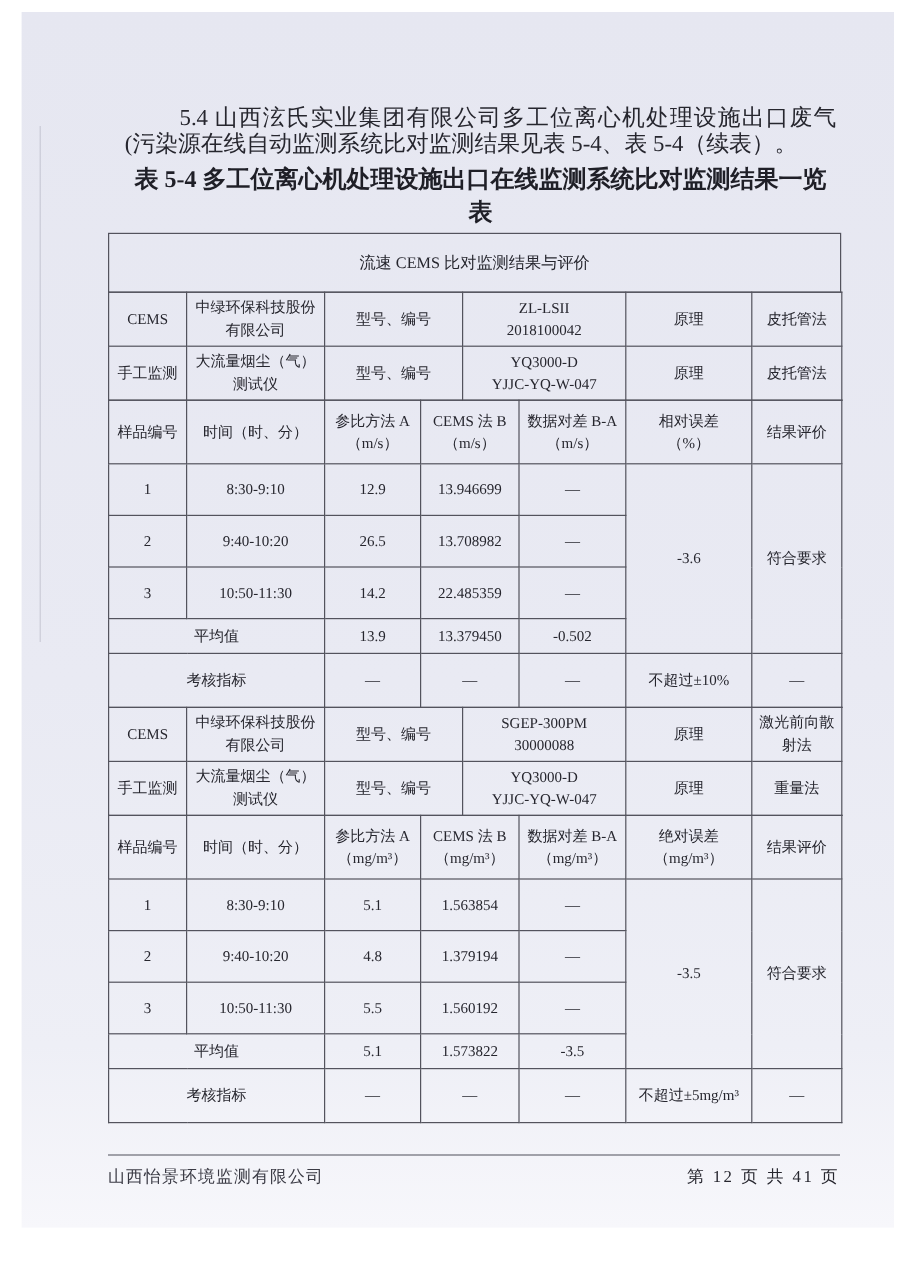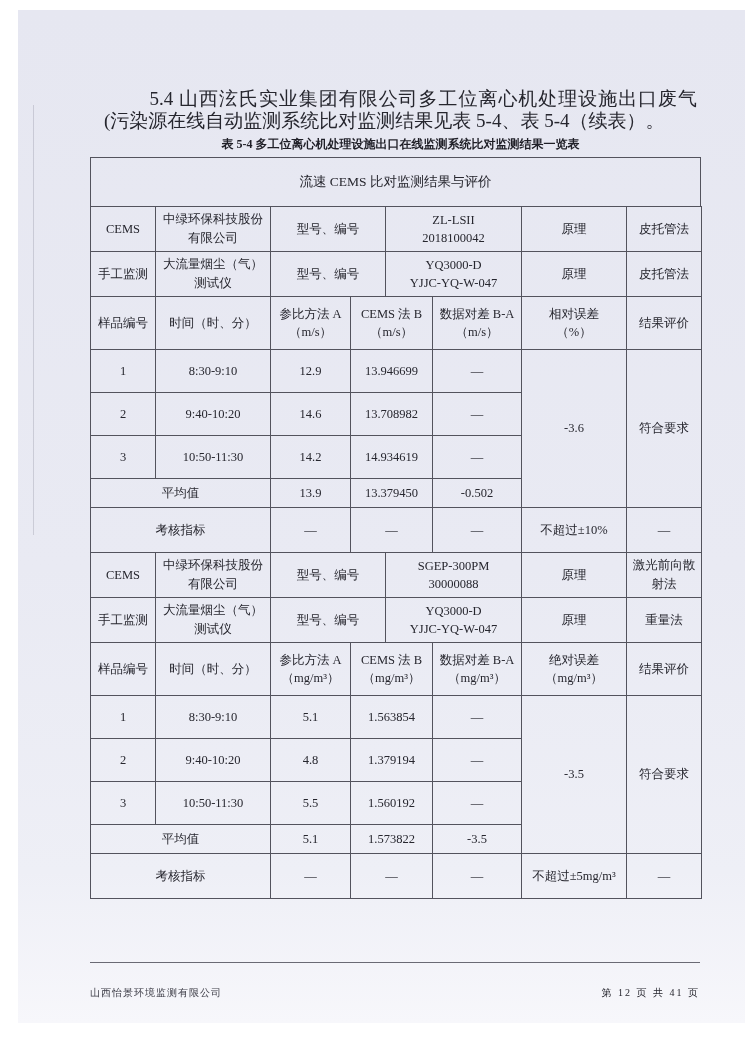--- a/index.html
+++ b/index.html
@@ -21,21 +21,21 @@
   }
   .intro-para {
     margin:78px 48px 0 86px;
     font-size:19px; line-height:21.5px;
     text-indent:2.4em; text-align:justify;
     color:#26262e;
   }
   .table-caption {
     margin:5px 48px 0 86px;
     text-align:center; font-weight:bold;
-    font-size:12px; color:#1f1f27;
+    font-size:20px; color:#1f1f27;
   }
   .tables { margin:4px 0 0 72px; width:611px; }
   .tbl + .tbl { margin-top:-1px; }
   .tbl-title {
     border:1px solid #53535d;
     text-align:center; font-size:13.5px;
     padding:15px 0;
     color:#26262e;
     background:transparent;
   }
@@ -54,23 +54,23 @@
   }
   table.info td { height:45px; }
   tr.hdr td { height:53px; }
   tr.drow td { height:43px; }
   tr.avg td { height:29px; }
   tr.assess td { height:45px; }
   .two-line div { line-height:1.45; }
   .footer {
     position:absolute; left:72px; right:45px; top:952px;
     border-top:1px solid #6a6a74;
-    padding-top:23px;
+    padding-top:9px;
     display:flex; justify-content:space-between; align-items:baseline;
-    font-size:10px;
+    font-size:14px;
   }
   .footer .company { color:#3a3a44; letter-spacing:1px; }
   .footer .pageinfo { font-weight:normal; color:#26262e; letter-spacing:2px; }
 </style>
 </head>
 <body>
 
 <div class="page">
   <div class="scan-artifact"></div>
 
@@ -155,29 +155,29 @@
           <td>8:30-9:10</td>
           <td>12.9</td>
           <td>13.946699</td>
           <td>—</td>
           <td rowspan="4">-3.6</td>
           <td rowspan="4">符合要求</td>
         </tr>
         <tr class="drow">
           <td>2</td>
           <td>9:40-10:20</td>
-          <td>14.6</td>
+          <td>26.5</td>
           <td>13.708982</td>
           <td>—</td>
         </tr>
         <tr class="drow">
           <td>3</td>
           <td>10:50-11:30</td>
           <td>14.2</td>
-          <td>14.934619</td>
+          <td>22.485359</td>
           <td>—</td>
         </tr>
         <tr class="avg">
           <td colspan="2">平均值</td>
           <td>13.9</td>
           <td>13.379450</td>
           <td>-0.502</td>
         </tr>
         <tr class="assess">
           <td colspan="2">考核指标</td>

